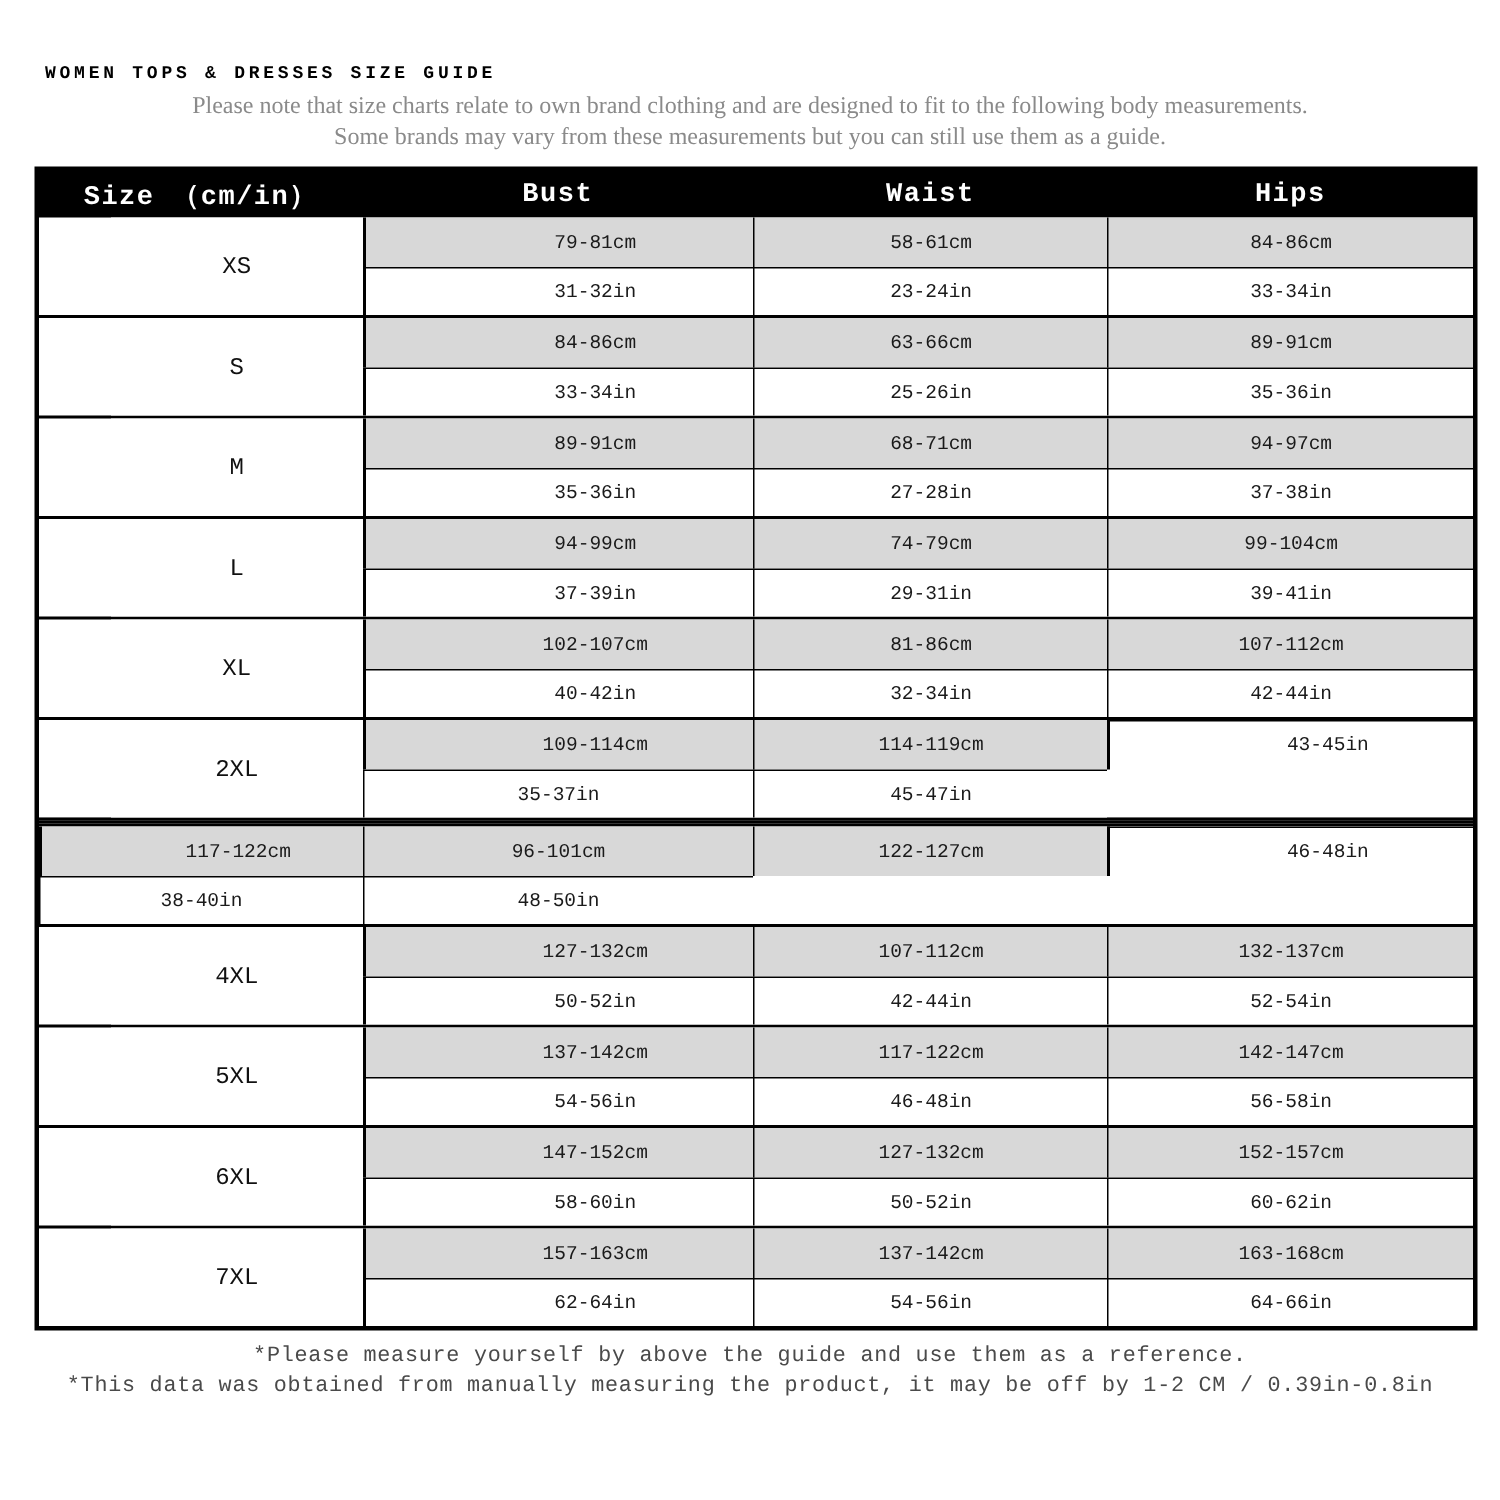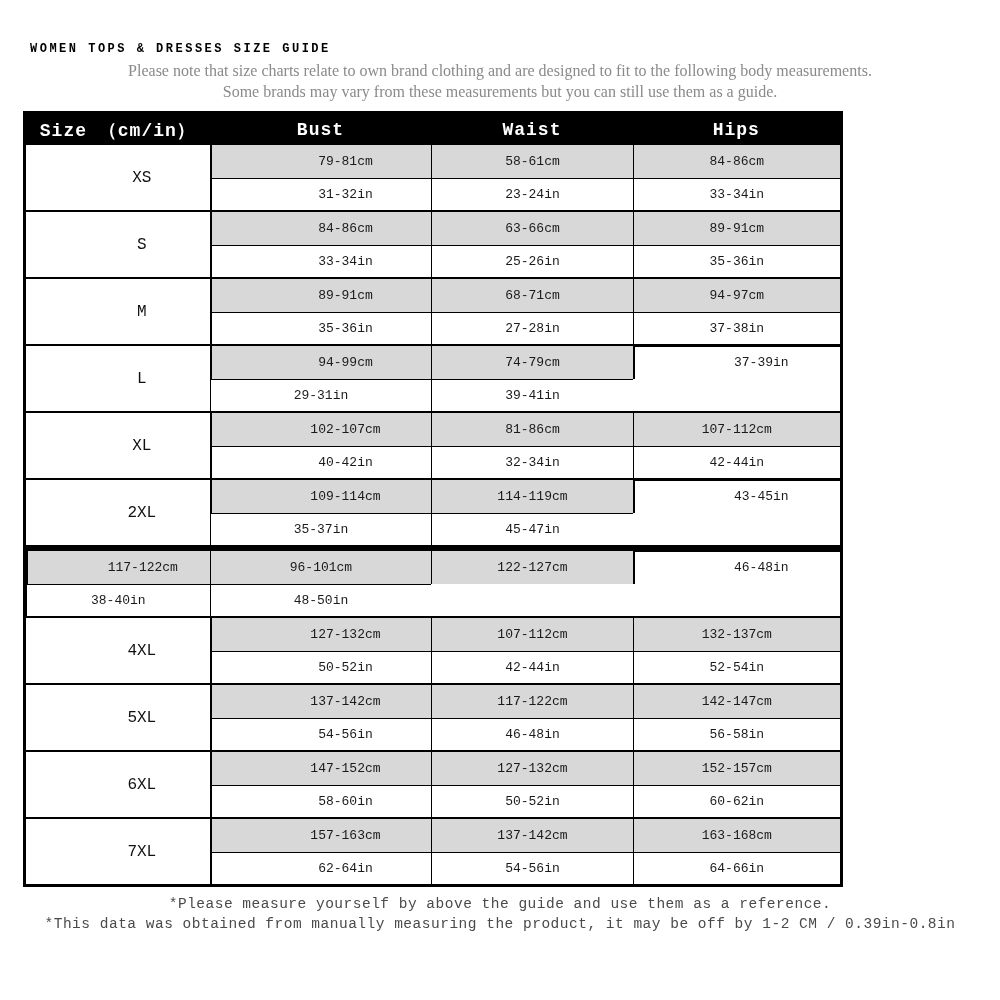--- a/index.html
+++ b/index.html
@@ -13,21 +13,21 @@
   .page{width:1000px;height:1000px;position:relative;}
   h1.title{
     margin:42px 0 4px 30px;font-size:12px;font-weight:bold;color:var(--title_text);
     letter-spacing:2.5px;font-family:"Liberation Mono","DejaVu Sans Mono",monospace;
   }
   p.sub{
     text-align:center;color:var(--subtitle_text);font-size:16px;line-height:21px;
     font-family:"Liberation Serif","DejaVu Serif",serif;
   }
   .table{
-    margin:9px 15px 0 23px;width:820px;border:3px solid var(--border);background:#fff;
+    margin:9px 15px 0 23px;width:962px;border:3px solid var(--border);background:#fff;
   }
   .thead{
     display:grid;grid-template-columns:22.56% 27.23% 24.74% 25.47%;
     height:31px;background:var(--header_bg);color:var(--header_text);
     align-items:center;
   }
   .th{
     text-align:center;font-size:18px;font-weight:bold;letter-spacing:1px;
   }
   .group{
@@ -97,20 +97,21 @@
           <div class="cell cm">68-71cm</div>
           <div class="cell cm">94-97cm</div>
           <div class="cell in first">35-36in</div>
           <div class="cell in">27-28in</div>
           <div class="cell in">37-38in</div>
         </div>
         <div class="group">
           <div class="size-cell">L</div>
           <div class="cell cm first">94-99cm</div>
           <div class="cell cm">74-79cm</div>
+          <div class="cell cm">99-104cm</div>
           <div class="cell in first">37-39in</div>
           <div class="cell in">29-31in</div>
           <div class="cell in">39-41in</div>
         </div>
         <div class="group">
           <div class="size-cell">XL</div>
           <div class="cell cm first">102-107cm</div>
           <div class="cell cm">81-86cm</div>
           <div class="cell cm">107-112cm</div>
           <div class="cell in first">40-42in</div>

